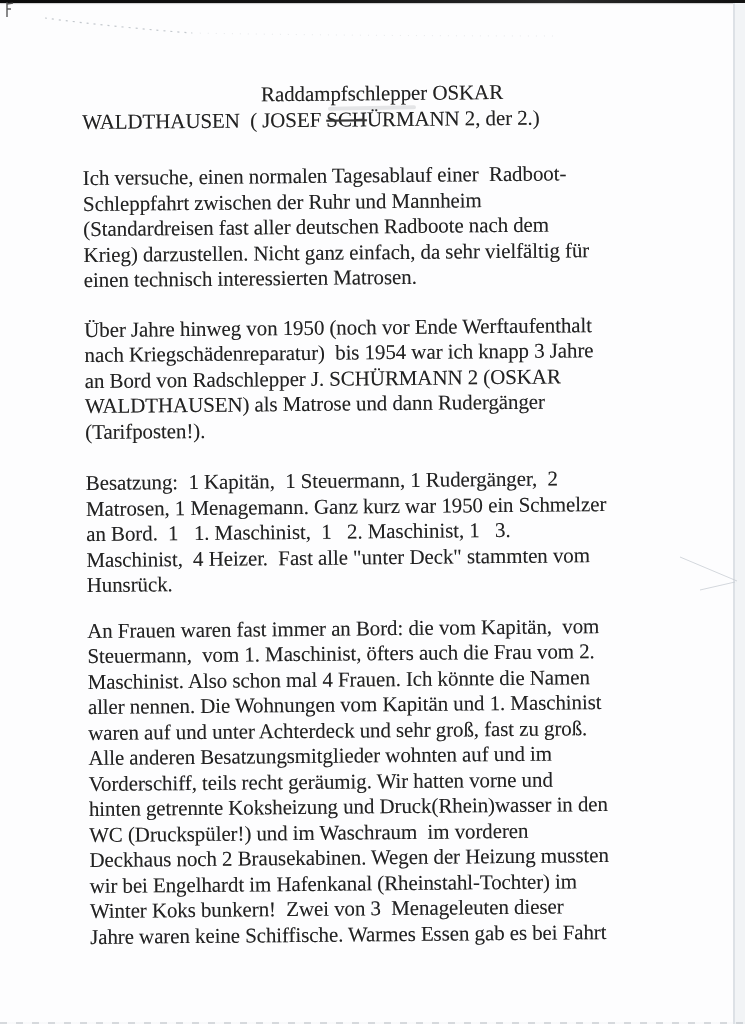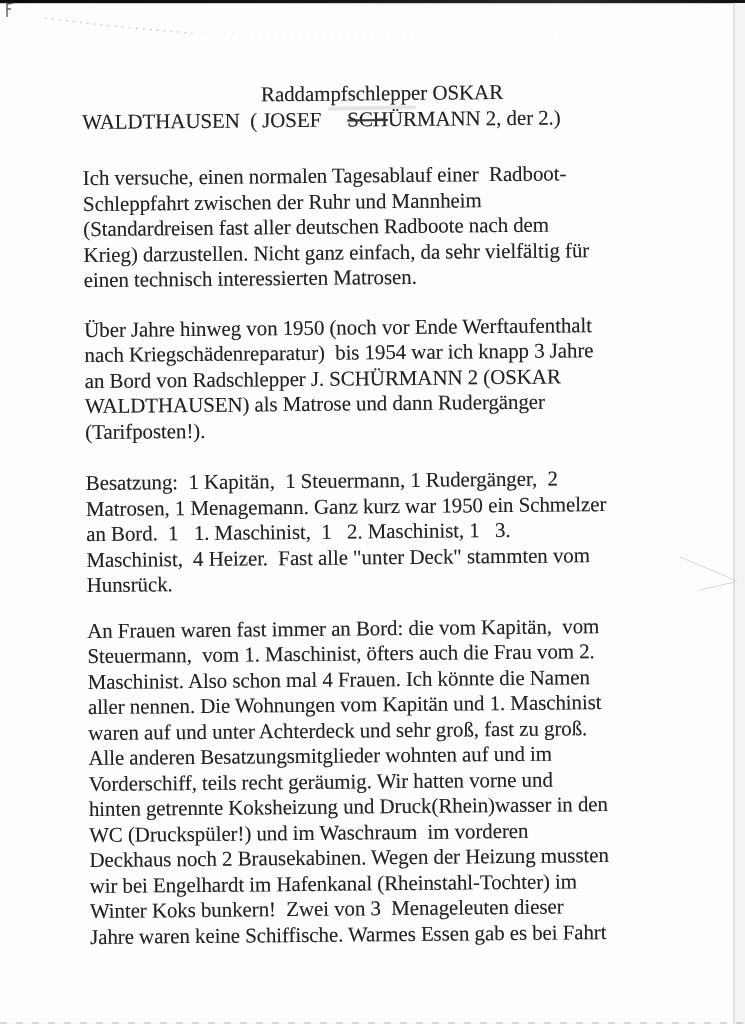--- a/index.html
+++ b/index.html
@@ -49,21 +49,20 @@
     white-space: pre;
     font-size: 21px;
     line-height: 25.5px;
     letter-spacing: -0.1px;
   }
   .title-line-1 { text-align: center; }
   .strike {
     text-decoration: line-through;
     text-decoration-thickness: 1.5px;
     text-decoration-color: #3a3a3a;
-    margin-left: 21px;
   }
   .para-1 { margin-top: 31px; }
   .para-2 { margin-top: 24px; }
   .para-3 { margin-top: 26px; }
   .para-4 { margin-top: 20px; }
 </style>
 </head>
 <body>
 
 <div class="scan-page">

